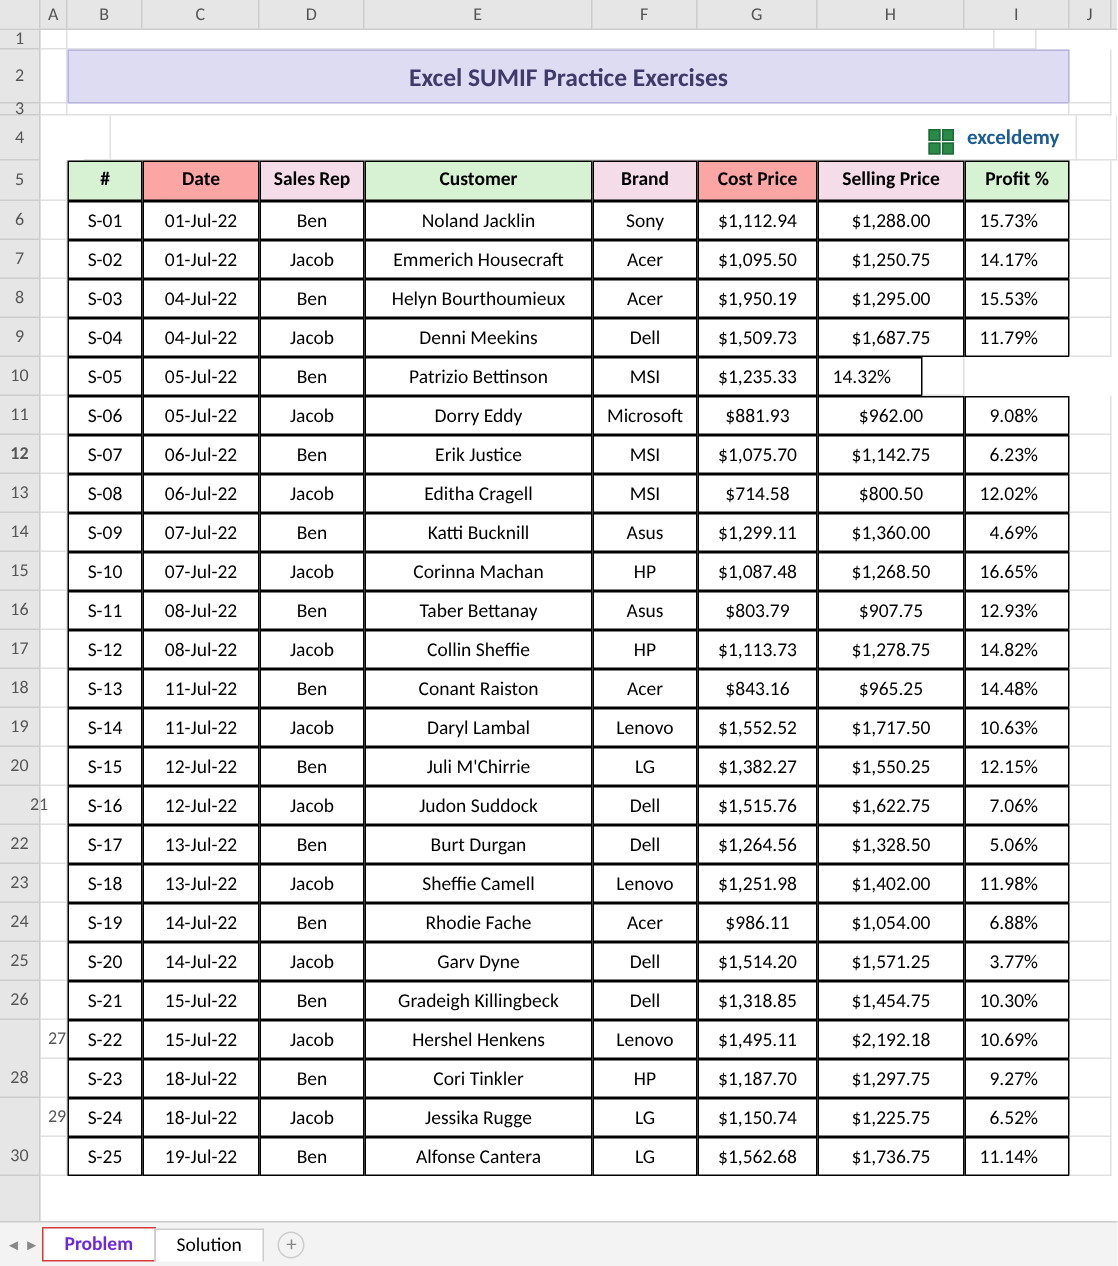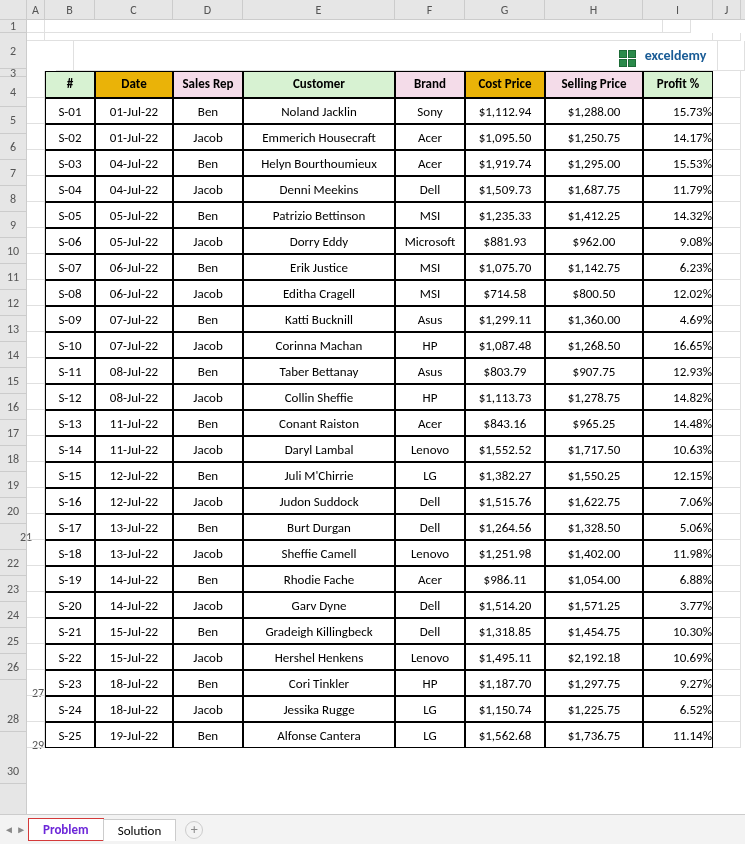--- a/index.html
+++ b/index.html
@@ -115,26 +115,26 @@
   }
   .logo-box .c1 { top: 0; left: 0; }
   .logo-box .c2 { top: 0; left: 9px; }
   .logo-box .c3 { top: 9px; left: 0; }
   .logo-box .c4 { top: 9px; left: 9px; }
   .logo-text { font-weight: 700; color: #1a5c96; }
   .logo-sub { font-size: 7px; color: #888; letter-spacing: 1px; display:block; line-height:7px; margin-top:-2px;}
 
   .hdr { font-weight: bold; text-align: center; border: 1px solid #000; }
   .hdr-green  { background: #d7f2d2; }
-  .hdr-blue   { background: #eab308; }
+  .hdr-blue   { background: #fca5a5; }
   .hdr-pink   { background: #f4dce9; }
 
   .data { border: 1px solid #000; text-align: center; }
   .data.money, .hdr.money { text-align: center; }
-  .data.pct { text-align: right; padding-right: 0;}
+  .data.pct { text-align: right; padding-right: 20px;}
   .data-row { height: 26px; }
   .data-row .cell { line-height: 25px; }
 
   
   .tabs {
     position: absolute;
     bottom: 0; left: 0; right: 0;
     height: 30px;
     background: #f3f3f3;
     border-top: 1px solid #ccc;
@@ -202,21 +202,21 @@
       <div class="row-header" style="height: 36px; line-height: 36px;">2</div>
       <div class="row-header" style="height: 8px; line-height: 8px;">3</div>
       <div class="row-header" style="height: 30px; line-height: 30px;">4</div>
       <div class="row-header" style="height: 27px; line-height: 27px;">5</div>
       <div class="row-header" style="height: 26px; line-height: 26px;">6</div>
       <div class="row-header" style="height: 26px; line-height: 26px;">7</div>
       <div class="row-header" style="height: 26px; line-height: 26px;">8</div>
       <div class="row-header" style="height: 26px; line-height: 26px;">9</div>
       <div class="row-header" style="height: 26px; line-height: 26px;">10</div>
       <div class="row-header" style="height: 26px; line-height: 26px;">11</div>
-      <div class="row-header" style="height: 26px; line-height: 26px;">12</div>
+      <div class="row-header" style="height: 26px; line-height: 26px; font-weight: bold;">12</div>
       <div class="row-header" style="height: 26px; line-height: 26px;">13</div>
       <div class="row-header" style="height: 26px; line-height: 26px;">14</div>
       <div class="row-header" style="height: 26px; line-height: 26px;">15</div>
       <div class="row-header" style="height: 26px; line-height: 26px;">16</div>
       <div class="row-header" style="height: 26px; line-height: 26px;">17</div>
       <div class="row-header" style="height: 26px; line-height: 26px;">18</div>
       <div class="row-header" style="height: 26px; line-height: 26px;">19</div>
       <div class="row-header" style="height: 26px; line-height: 26px;">20</div>
       <div class="row-header" style="height: 26px; line-height: 26px; padding-left: 20px;">21</div>
       <div class="row-header" style="height: 26px; line-height: 26px;">22</div>
@@ -231,20 +231,25 @@
     </div>
 
   <div class="grid">
 
     <div class="row" style="height:13px">
       <div class="cell wA"></div>
       <div class="cell" style="width:618px"></div>
       <div class="cell wJ"></div>
     </div>
 
+    <div class="row title-row">
+      <div class="cell wA"></div>
+      <div class="cell title-cell" style="width:668px">Excel SUMIF Practice Exercises</div>
+      <div class="cell wJ"></div>
+    </div>
 
     <div class="row after-title-row">
       <div class="cell wA"></div>
       <div class="cell" style="width:668px"></div>
       <div class="cell wJ"></div>
     </div>
 
     <div class="row logo-row">
       <div class="cell wA"></div>
       <div class="cell logo-cell" style="width:668px">
@@ -302,21 +307,21 @@
           <div class="cell data wI pct">14.17%</div>
           <div class="cell wJ"></div>
         </div>
         <div class="row data-row">
           <div class="cell wA"></div>
           <div class="cell data wB">S-03</div>
           <div class="cell data wC">04-Jul-22</div>
           <div class="cell data wD">Ben</div>
           <div class="cell data wE">Helyn Bourthoumieux</div>
           <div class="cell data wF">Acer</div>
-          <div class="cell data wG money">$1,919.74</div>
+          <div class="cell data wG money">$1,950.19</div>
           <div class="cell data wH money">$1,295.00</div>
           <div class="cell data wI pct">15.53%</div>
           <div class="cell wJ"></div>
         </div>
         <div class="row data-row">
           <div class="cell wA"></div>
           <div class="cell data wB">S-04</div>
           <div class="cell data wC">04-Jul-22</div>
           <div class="cell data wD">Jacob</div>
           <div class="cell data wE">Denni Meekins</div>
@@ -327,21 +332,20 @@
           <div class="cell wJ"></div>
         </div>
         <div class="row data-row">
           <div class="cell wA"></div>
           <div class="cell data wB">S-05</div>
           <div class="cell data wC">05-Jul-22</div>
           <div class="cell data wD">Ben</div>
           <div class="cell data wE">Patrizio Bettinson</div>
           <div class="cell data wF">MSI</div>
           <div class="cell data wG money">$1,235.33</div>
-          <div class="cell data wH money">$1,412.25</div>
           <div class="cell data wI pct">14.32%</div>
           <div class="cell wJ"></div>
         </div>
         <div class="row data-row">
           <div class="cell wA"></div>
           <div class="cell data wB">S-06</div>
           <div class="cell data wC">05-Jul-22</div>
           <div class="cell data wD">Jacob</div>
           <div class="cell data wE">Dorry Eddy</div>
           <div class="cell data wF">Microsoft</div>

